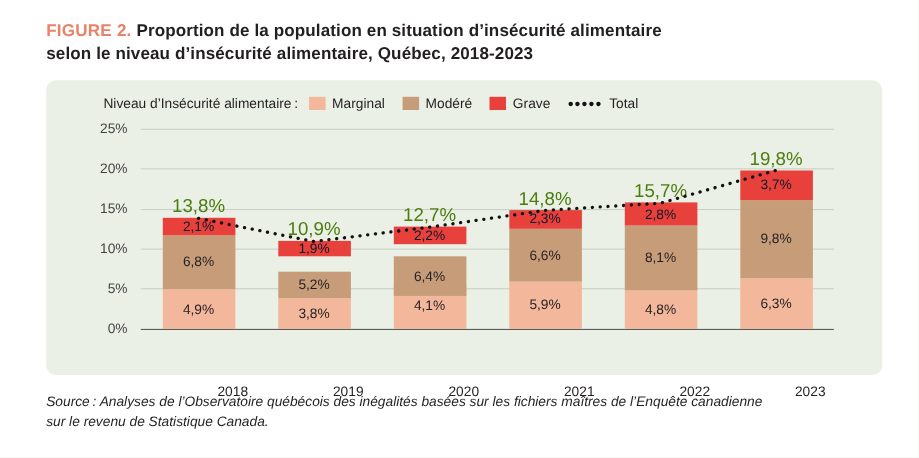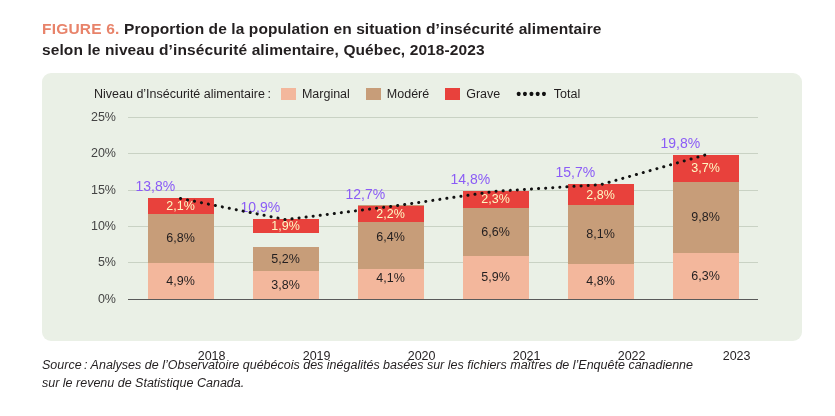--- a/index.html
+++ b/index.html
@@ -117,27 +117,27 @@
     box-sizing: border-box;
     display: flex;
     align-items: center;
     justify-content: center;
     font-size: 12.5px;
     color: #231f20;
   }
   .seg.marginal { background: #f3b79c; }
   .seg.modere   { background: #c79d79; }
   .seg.grave    { background: #e8413c; }
-  .seg.grave .seg-label { color: #fef9c3; }
+  .seg.grave .seg-label { color: #0f172a; }
   .total-label {
     position: absolute;
     width: 90px;
-    text-align: left;
-    font-size: 14px;
-    color: #8b5cf6;
+    text-align: center;
+    font-size: 17px;
+    color: #4d7c0f;
   }
   .xlabel {
     position: absolute;
     width: 90px;
     text-align: right;
     font-size: 12.5px;
     color: #231f20;
     top: 232px;
   }
   .dotline {
@@ -158,21 +158,21 @@
     line-height: 1.45;
     color: #231f20;
   }
 </style>
 </head>
 <body>
 
 <div class="page">
 
   <div class="title-block">
-    <span class="figure-label">FIGURE 6.</span><span> Proportion de la population en situation d’insécurité alimentaire</span><br>
+    <span class="figure-label">FIGURE 2.</span><span> Proportion de la population en situation d’insécurité alimentaire</span><br>
     <span>selon le niveau d’insécurité alimentaire, Québec, 2018-2023</span>
   </div>
 
   <div class="chart-card">
 
     <div class="legend">
       <span class="lg-title">Niveau d’Insécurité alimentaire :</span>
 
       <span class="lg-item">
         <span class="swatch" style="background:#f3b79c"></span>
@@ -233,21 +233,21 @@
           <div class="seg grave" style="height: 13.832px; bottom: 65.52px;">
             <span class="seg-label">1,9%</span>
           </div>
         </div>
         <div class="total-label" style="left: 112.5px; top: 82.648px;">10,9%</div>
         <div class="xlabel" style="left: 112.5px;">2019</div>
         <div class="bar-group" style="left: 229.5px; height: 92.456px;">
           <div class="seg marginal" style="height: 41px; bottom: 0px;">
             <span class="seg-label">4,1%</span>
           </div>
-          <div class="seg modere" style="height: 64px; bottom: 29.848px;">
+          <div class="seg modere" style="height: 36px; bottom: 29.848px;">
             <span class="seg-label">6,4%</span>
           </div>
           <div class="seg grave" style="height: 16.016px; bottom: 76.44px;">
             <span class="seg-label">2,2%</span>
           </div>
         </div>
         <div class="total-label" style="left: 217.5px; top: 69.544px;">12,7%</div>
         <div class="xlabel" style="left: 217.5px;">2020</div>
         <div class="bar-group" style="left: 334.5px; height: 107.744px;">
           <div class="seg marginal" style="height: 42.952px; bottom: 0px;">

